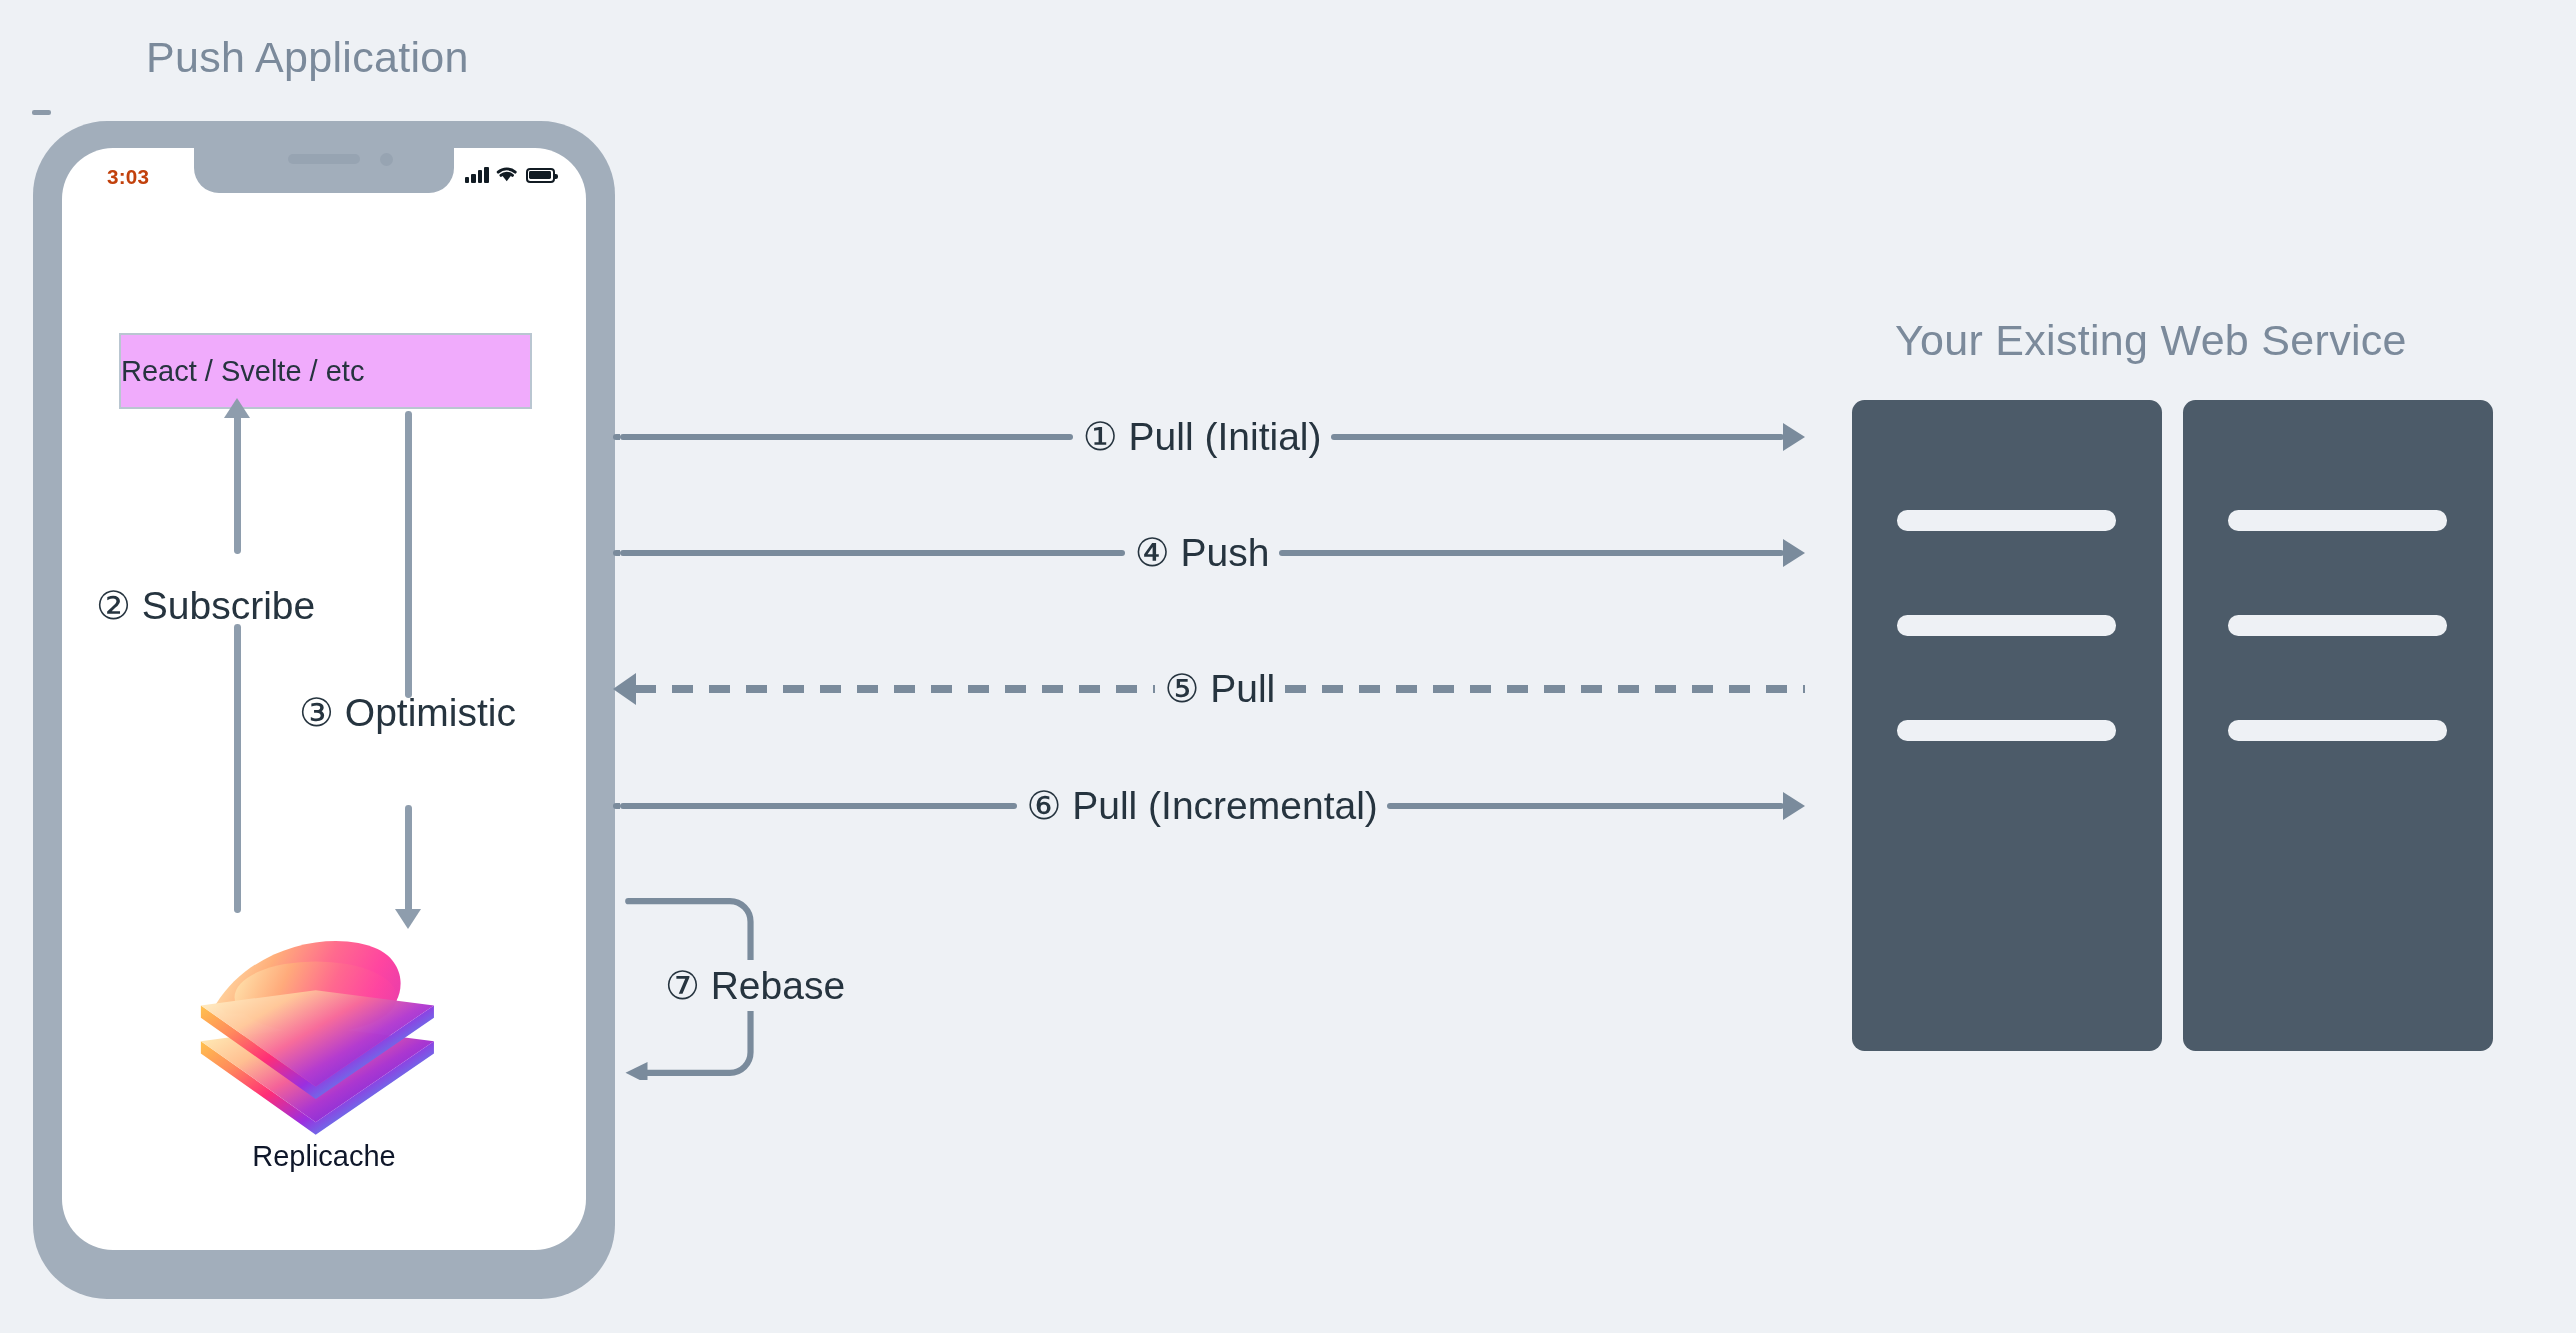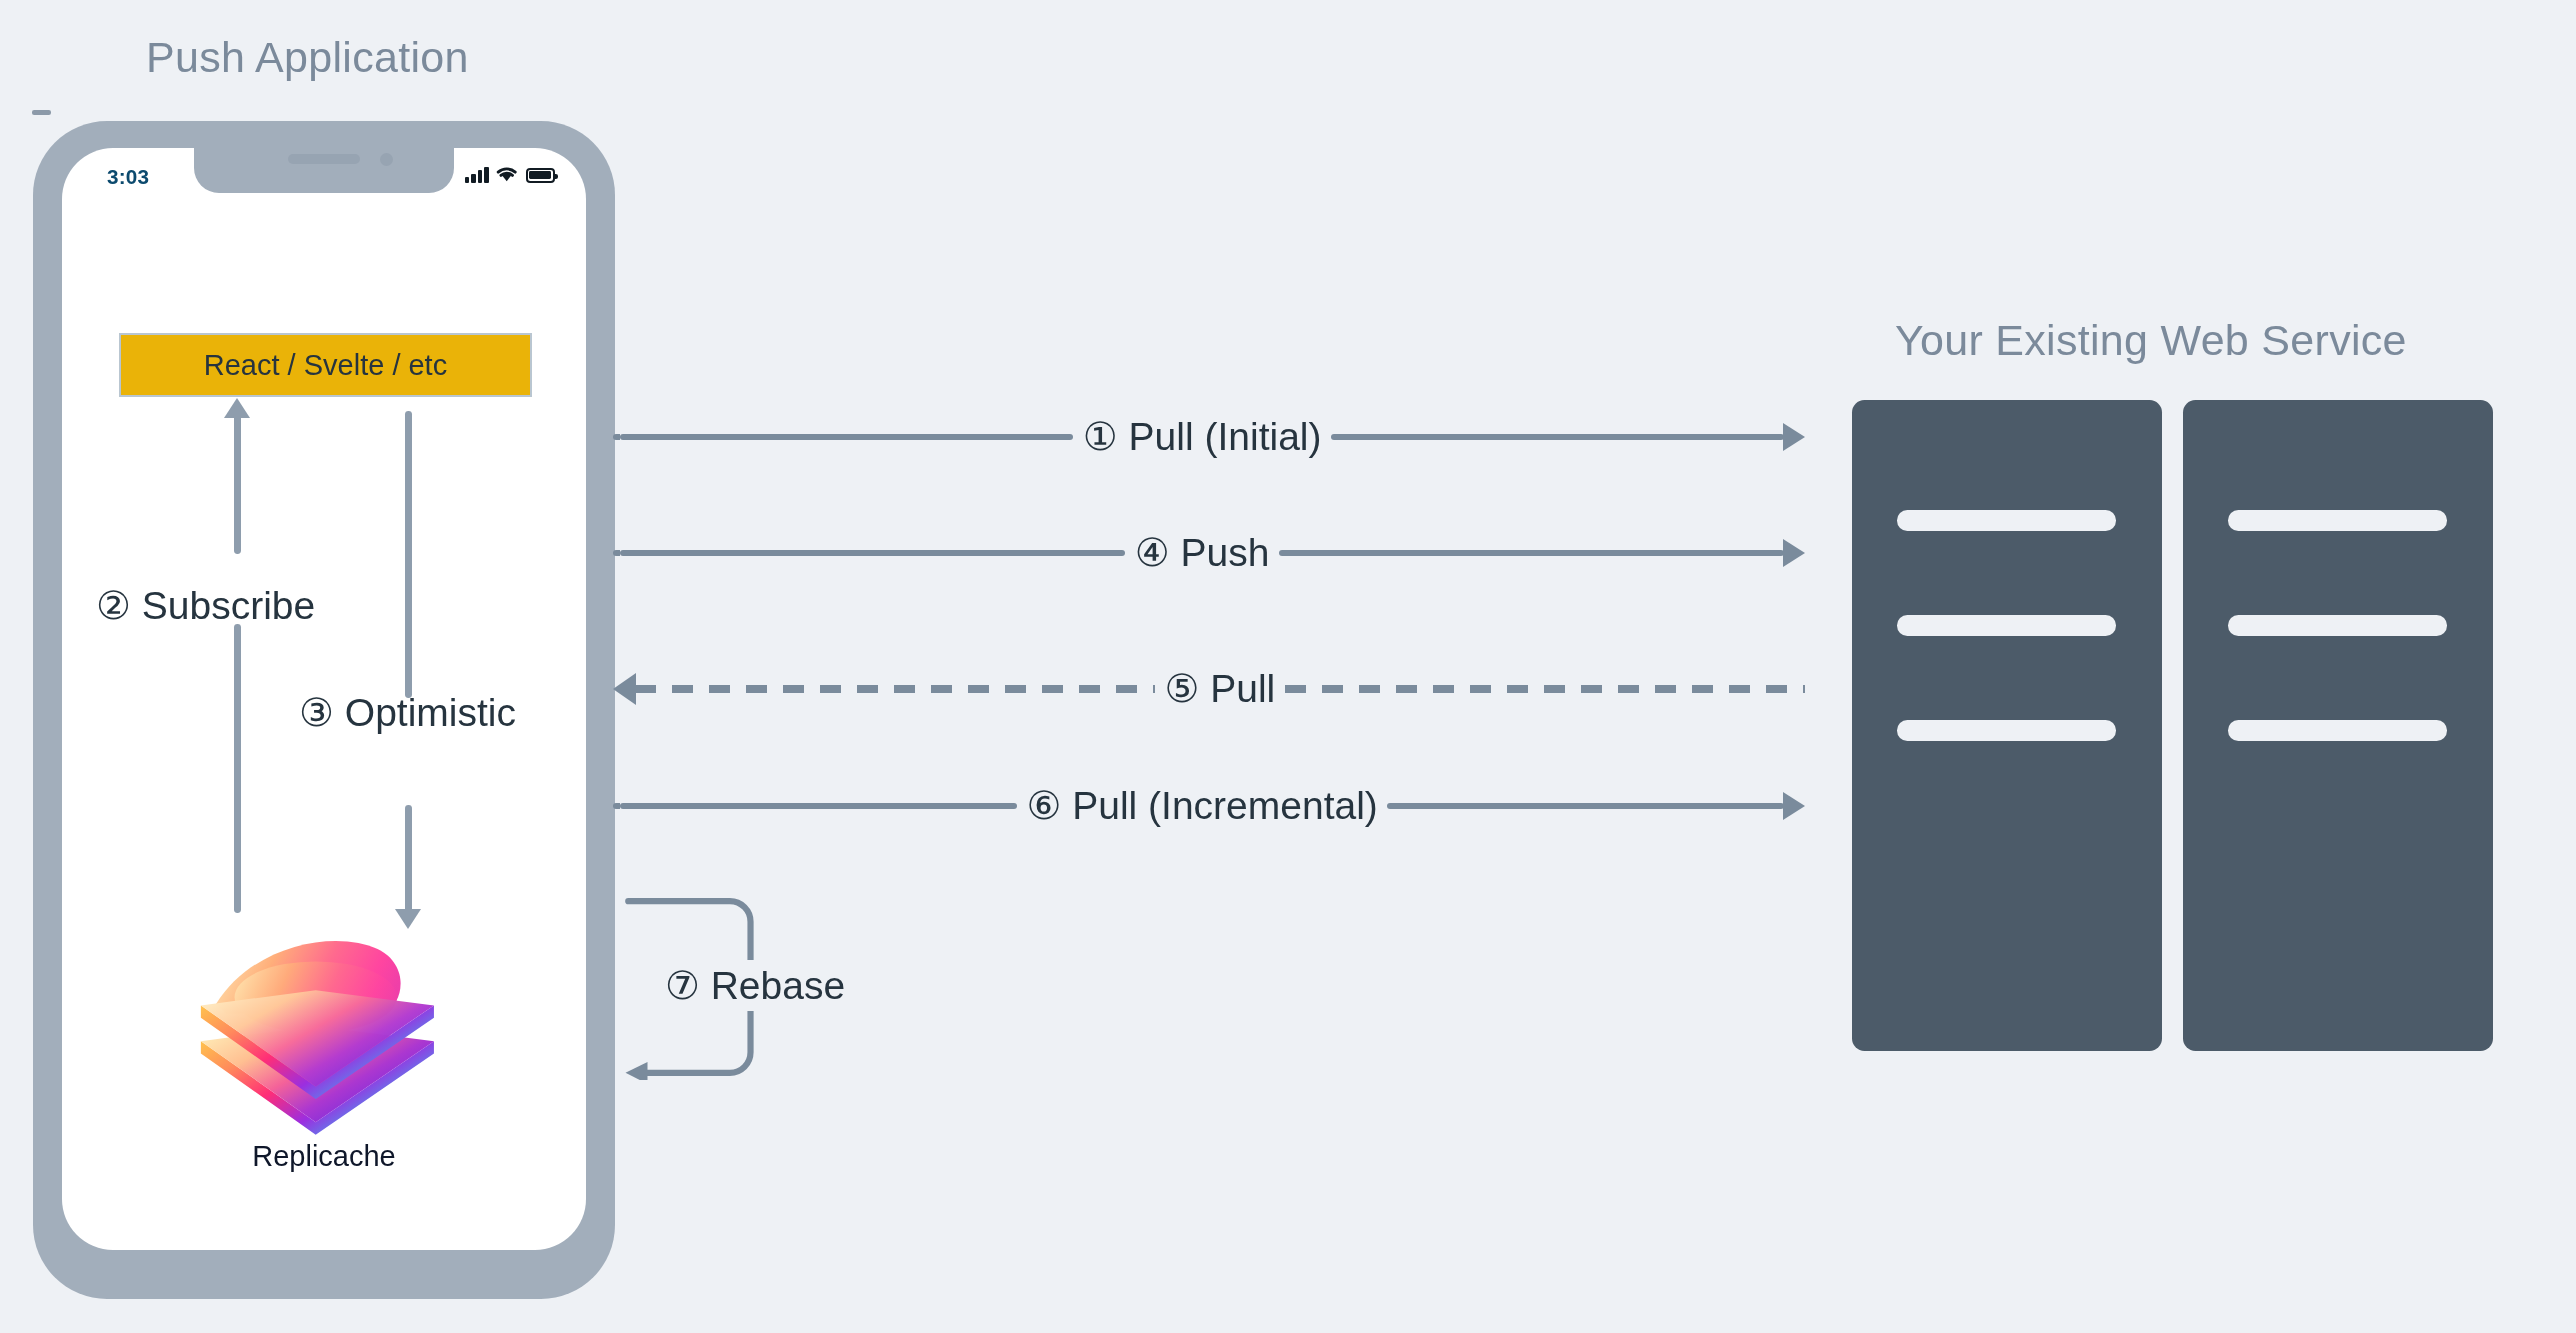--- a/index.html
+++ b/index.html
@@ -72,21 +72,21 @@
   #tiny-dash {
     left: 32px; top: 110px;
     width: 18.6px; height: 4.8px;
     background: #8c9aa9;
     border-radius: 2.1px;
   }
 
   
   #status-time {
     left: 107px; top: 165px;
-    color: #0c4a6e;
+    color: #c2410c;
     font-size: 20.7px;
     font-weight: 700;
     letter-spacing: 0.2px;
   }
   #status-icons {
     left: 465px; top: 165px;
     display: flex; align-items: center; gap: 6.9px;
   }
   .sig { display: flex; align-items: flex-end; gap: 2.4px; height: 16.5px; }
   .sig i { display:block; width: 4.1px; background: #111b23; border-radius: 1px; }
@@ -106,25 +106,25 @@
     background:#111b23; border-radius:1.4px;
   }
   .batt::after {
     content:""; position:absolute; right:-4.8px; top:4.1px;
     width:2.8px; height:5.5px; background:#111b23; border-radius:0 2.1px 2.1px 0;
   }
 
   
   #react-box {
     left: 119px; top: 333px;
-    width: 413px; height: 64px;
+    width: 413px; height: 76px;
     border: 2.8px solid #b9c6d1;
-    background: #eab308;
+    background: #f0abfc;
     box-sizing: border-box;
-    display: flex; align-items: center; justify-content: center;
+    display: flex; align-items: center; 
   }
   #react-box span {
     color: #26343f;
     font-size: 29px;
     white-space: nowrap;
   }
 
   
   #replicache-label {
     left: 0; top: 1140px; width: 648px;

